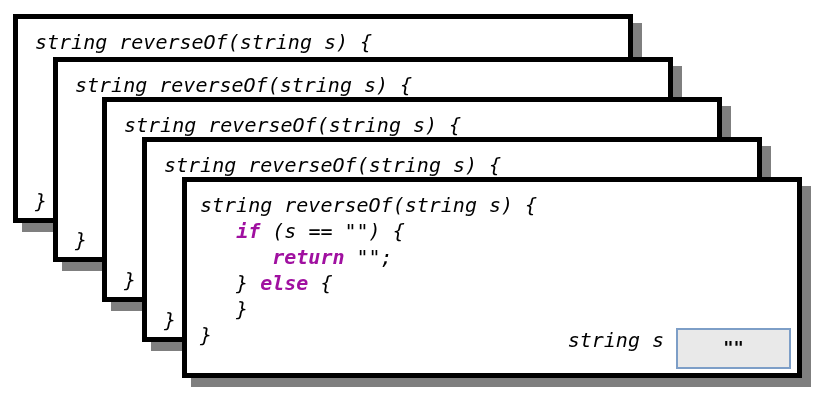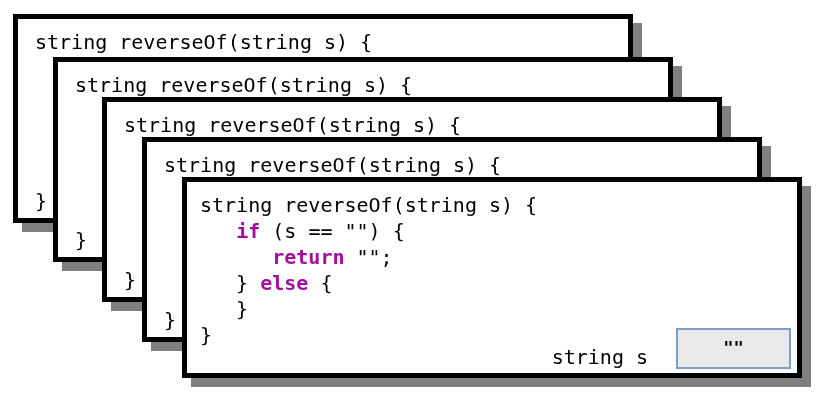--- a/index.html
+++ b/index.html
@@ -12,21 +12,21 @@
   * { margin: 0; padding: 0; box-sizing: border-box; }
   body {
     width: 836px; height: 411px;
     background: #ffffff;
     font-family: "DejaVu Sans Mono", "Liberation Mono", monospace;
     position: relative;
     overflow: hidden;
   }
   .canvas {
     position: absolute; left: 0; top: 0;
-    width: 708px; height: 411px;
+    width: 708px; height: 411px; font-style: italic;
   }
   .frame {
     position: absolute;
     width: 620px;
     background: #ffffff;
     border: 5px solid var(--frame-border);
     box-shadow: 9px 9px 0 var(--shadow);
   }
   .f1 { left: 13px;  top: 14px;  height: 209px; }
   .f2 { left: 53px;  top: 57px;  height: 205px; }
@@ -50,22 +50,22 @@
     left: 13px; top: 10px; right: 0;
   }
   .code-line {
     font-size: 20px; line-height: 26px;
     color: #000; white-space: pre;
   }
   .kw { color: var(--keyword); font-weight: bold; }
   .var-row {
     position: absolute;
     right: 6px; bottom: 4px;
-    display: flex; align-items: flex-end;
-    gap: 28px;
+    display: flex; align-items: flex-start;
+    gap: 12px;
   }
   .var-label { font-size: 20px; color: #000; white-space: pre; }
   .var-box {
     width: 115px; height: 41px;
     background: var(--var-box-fill);
     border: 2px solid var(--var-box-border);
     display: flex; align-items: center; justify-content: center;
     font-size: 17px; font-weight: bold; color: #000;
     line-height: 1;
   }

